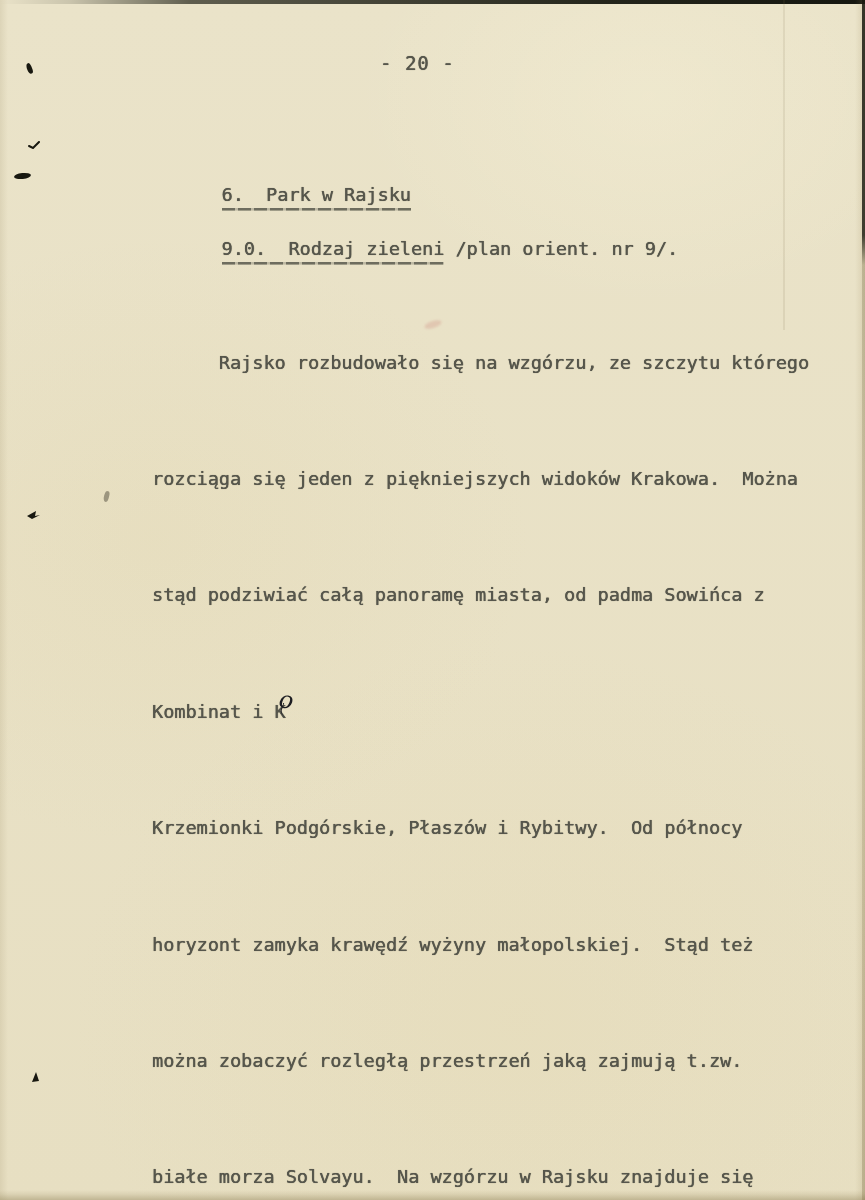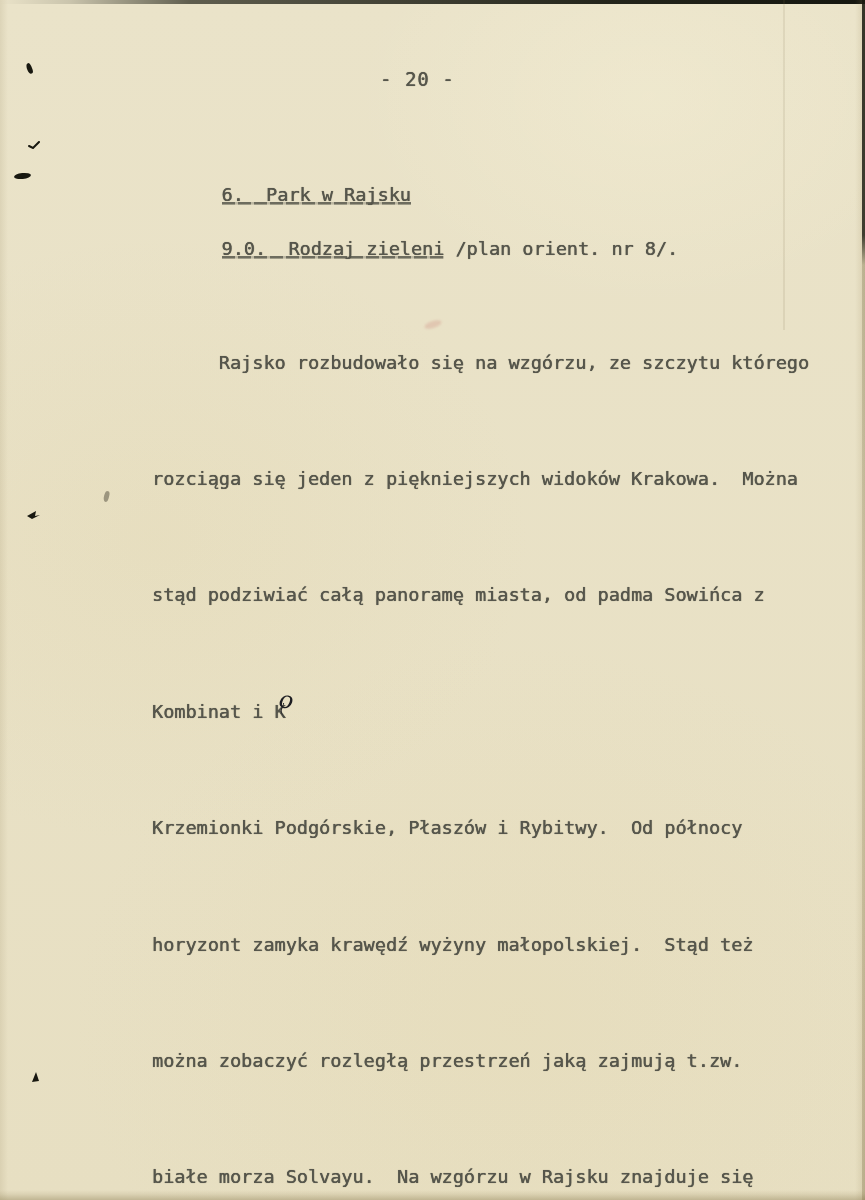--- a/index.html
+++ b/index.html
@@ -15,28 +15,28 @@
       radial-gradient(620px 520px at 60% 85%, rgba(226,212,168,.20), transparent 72%),
       linear-gradient(#eae3c9, #e7dfc2);
     color: #56564c;
   }
   
   .ink {
     color: #56564c;
     text-shadow: 0 0 0.7px rgba(74,74,62,.95), 0.5px 0.4px 0.6px rgba(74,74,62,.45);
   }
   .page-number {
-    position: absolute; left: 380px; top: 68px;
+    position: absolute; left: 380px; top: 52px;
     font-size: 19px; letter-spacing: 1px; white-space: pre;
   }
   .heading-1 { position: absolute; left: 177px; top: 163px; font-size: 18.5px; white-space: pre; }
   .heading-2 { position: absolute; left: 177px; top: 217px; font-size: 18.5px; white-space: pre; }
   .u-line {
     display: inline-block;
-    padding-bottom: 0;
+    padding-bottom: 6px;
     background-image: repeating-linear-gradient(90deg,
       rgba(88,88,76,.85) 0 13px, rgba(88,88,76,.30) 13px 16px);
     background-size: 100% 2.6px;
     background-position: 0 100%;
     background-repeat: no-repeat;
   }
   .para {
     position: absolute; left: 152px; top: 266px; width: 720px;
     font-size: 18.5px; line-height: 38.8px; white-space: pre;
   }
@@ -133,21 +133,21 @@
       </svg>
   </div>
 
   <div class="page-number ink">- 20 -</div>
 
   <div class="heading-1 ink">
     <span class="u-line">6.  Park w Rajsku</span>
   </div>
 
   <div class="heading-2 ink">
-    <span class="u-line">9.0.  Rodzaj zieleni</span><span> /plan orient. nr 8/.</span>
+    <span class="u-line">9.0.  Rodzaj zieleni</span><span> /plan orient. nr 9/.</span>
   </div>
 
   <div class="para ink">
     <div class="tline">      Rajsko rozbudowało się na wzgórzu, ze szczytu którego</div>
     <div class="tline">rozciąga się jeden z piękniejszych widoków Krakowa.  Można</div>
     <div class="tline">stąd podziwiać całą panoramę miasta, od padma Sowińca z</div>
     <div class="tline"><span>Kombinat i K</span><span class="hand-anchor"><span class="hand-insert">o</span></span></div>
     <div class="tline">Krzemionki Podgórskie, Płaszów i Rybitwy.  Od północy</div>
     <div class="tline">horyzont zamyka krawędź wyżyny małopolskiej.  Stąd też</div>
     <div class="tline">można zobaczyć rozległą przestrzeń jaką zajmują t.zw.</div>

